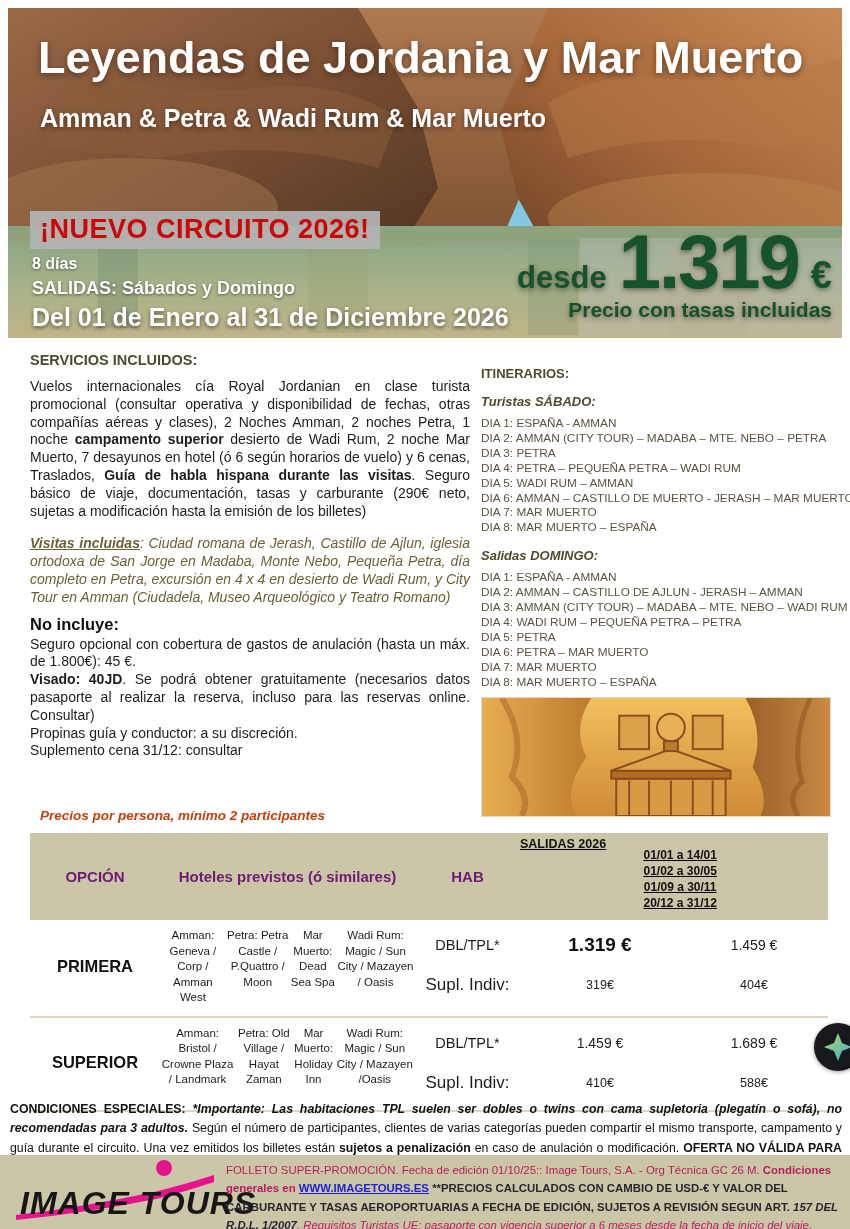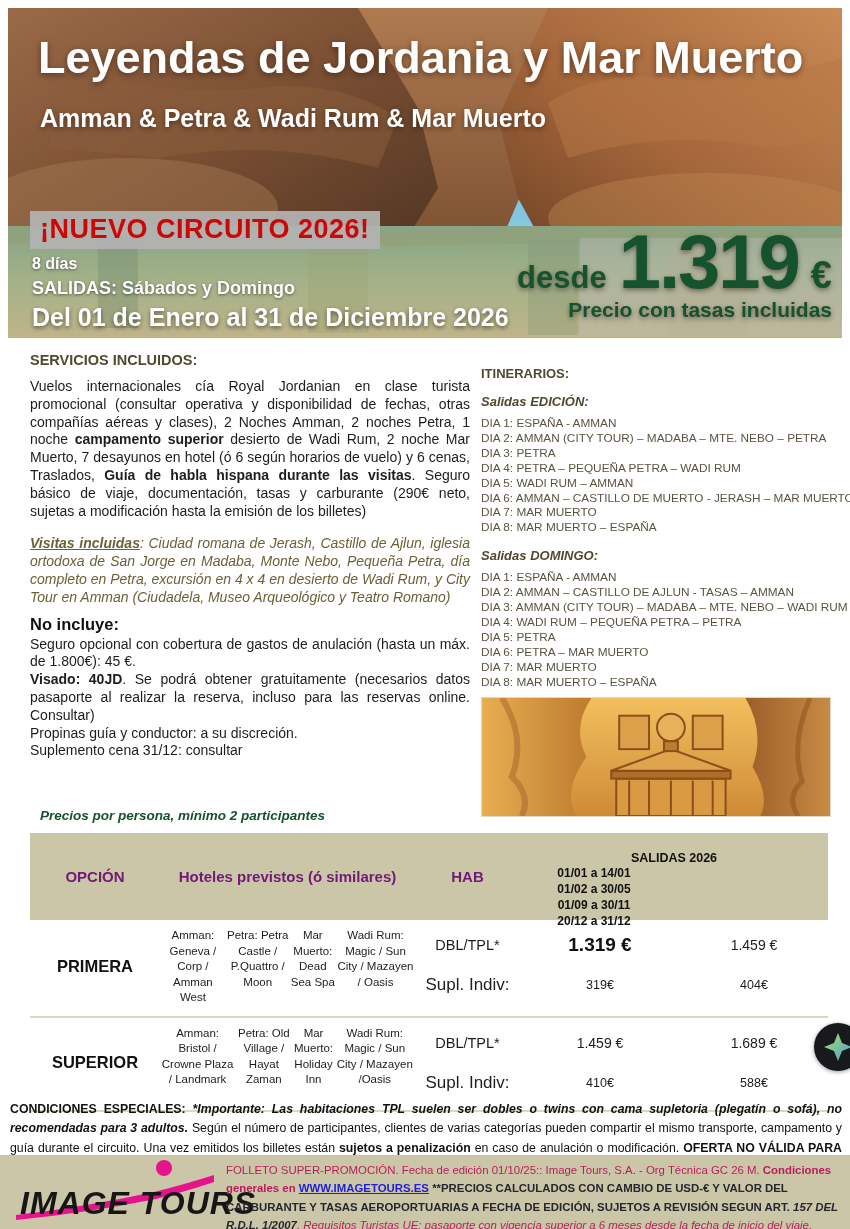--- a/index.html
+++ b/index.html
@@ -24,38 +24,38 @@
   .price-note { font-size:21px; font-weight:bold; margin-top:0px; }
 
   
   .left-col { position:absolute; left:30px; top:352px; width:440px; }
   .svc-heading { color:#4f4a2e; font-size:14.5px; font-weight:bold; margin-bottom:10px; }
   .svc-para { color:#1d1d1d; font-size:14px; line-height:17.8px; text-align:justify; }
   .visitas { margin-top:15px; color:#6b6137; font-size:14px; line-height:17.8px; font-style:italic; text-align:justify; }
   .visitas .lead { font-weight:bold; text-decoration:underline; }
   .noinc-heading { margin-top:8px; color:#111; font-size:16.5px; font-weight:bold; margin-bottom:2px; }
   .noinc-line { color:#1d1d1d; font-size:14px; line-height:17.8px; text-align:justify; }
-  .prices-note { position:absolute; left:40px; top:808px; color:#14532d; font-size:13.5px; font-weight:bold; font-style:italic; }
+  .prices-note { position:absolute; left:40px; top:808px; color:#c2410c; font-size:13.5px; font-weight:bold; font-style:italic; }
 
   .right-col { position:absolute; left:481px; top:366px; width:352px; }
   .itin-heading { color:#4f4a2e; font-size:13px; font-weight:bold; margin-bottom:13px; }
   .itin-label { color:#4f4a2e; font-size:13px; font-weight:bold; font-style:italic; margin-bottom:7px; }
   .itin-day { color:#5a5340; font-size:11.8px; line-height:14.9px; white-space:nowrap; }
   .itin-gap { height:13px; }
   .petra-pic { position:absolute; left:481px; top:697px; width:350px; height:120px; border:1px solid #e0d8c8; }
   .petra-pic svg { width:100%; height:100%; display:block; }
 
   
   .ptable { position:absolute; left:30px; top:833px; width:798px; }
   .t-head { display:flex; background:#ccc6a8; height:87px; align-items:stretch; }
   .th-cell { display:flex; align-items:center; justify-content:center; font-weight:bold; font-size:15px; color:#701a75; }
   .th-opcion { width:130px; }
   .th-hotels { width:255px; }
   .th-hab { width:105px; }
-  .th-right { width:308px; display:flex; flex-direction:column; padding-top:18px; }
+  .th-right { width:308px; display:flex; flex-direction:row; padding-top:4px;text-decoration:underline; }
   .th-salidas { text-align:center; font-weight:bold; font-size:12.5px; color:#111; }
   .th-dates { display:flex; flex:1; align-items:center; }
   .th-d1 { width:160px; text-align:center; font-weight:bold; font-size:12px; line-height:17px; color:#111; }
   .th-d2 { width:148px; text-align:center; font-weight:bold; font-size:12px; line-height:16px; color:#111; }
   .t-row { display:flex; background:#fff; border-bottom:2px solid #ddd8bd; padding:8px 0 10px; }
   .td-opcion { width:130px; display:flex; align-items:center; justify-content:center; font-size:16.5px; font-weight:bold; color:#111; }
   .td-hotels { width:255px; display:flex; flex-direction:row; justify-content:center; text-align:center; font-size:11.5px; line-height:15.5px; color:#1d1d1d; }
   .td-right { width:413px; display:grid; grid-template-columns:105px 160px 148px; grid-auto-rows:34px; align-items:center; row-gap:6px; }
   .td-hab1 { text-align:center; font-size:14.5px; color:#1d1d1d; }
   .td-hab2 { text-align:center; font-size:17px; color:#1d1d1d; }
@@ -158,33 +158,33 @@
     <div class="noinc-line">Seguro opcional con cobertura de gastos de anulación (hasta un máx. de  1.800€): 45 €.</div>
     <div class="noinc-line"><b>Visado: 40JD</b><span>. Se podrá obtener gratuitamente (necesarios datos pasaporte al realizar la reserva, incluso para las reservas online. Consultar)</span></div>
     <div class="noinc-line">Propinas guía y conductor: a su discreción.</div>
     <div class="noinc-line">Suplemento cena 31/12: consultar</div>
   </div>
 
   <div class="prices-note">Precios por persona, mínimo 2 participantes</div>
 
   <div class="right-col">
     <div class="itin-heading">ITINERARIOS:</div>
-    <div class="itin-label">Salidas EDICIÓN:</div>
+    <div class="itin-label">Turistas SÁBADO:</div>
     <div class="itin-day">DIA 1: ESPAÑA - AMMAN</div>
     <div class="itin-day">DIA 2: AMMAN (CITY TOUR) – MADABA – MTE. NEBO – PETRA</div>
     <div class="itin-day">DIA 3: PETRA</div>
     <div class="itin-day">DIA 4: PETRA – PEQUEÑA PETRA – WADI RUM</div>
     <div class="itin-day">DIA 5: WADI RUM – AMMAN</div>
     <div class="itin-day">DIA 6: AMMAN – CASTILLO DE MUERTO - JERASH – MAR MUERTO</div>
     <div class="itin-day">DIA 7: MAR MUERTO</div>
     <div class="itin-day">DIA 8: MAR MUERTO – ESPAÑA</div>
     <div class="itin-gap"></div>
     <div class="itin-label">Salidas DOMINGO:</div>
     <div class="itin-day">DIA 1: ESPAÑA - AMMAN</div>
-    <div class="itin-day">DIA 2: AMMAN – CASTILLO DE AJLUN - TASAS – AMMAN</div>
+    <div class="itin-day">DIA 2: AMMAN – CASTILLO DE AJLUN - JERASH – AMMAN</div>
     <div class="itin-day">DIA 3: AMMAN (CITY TOUR) – MADABA – MTE. NEBO – WADI RUM</div>
     <div class="itin-day">DIA 4: WADI RUM – PEQUEÑA PETRA – PETRA</div>
     <div class="itin-day">DIA 5: PETRA</div>
     <div class="itin-day">DIA 6: PETRA – MAR MUERTO</div>
     <div class="itin-day">DIA 7: MAR MUERTO</div>
     <div class="itin-day">DIA 8: MAR MUERTO – ESPAÑA</div>
   </div>
 
   <div class="petra-pic">
     <svg viewBox="0 0 350 120" preserveAspectRatio="none">

